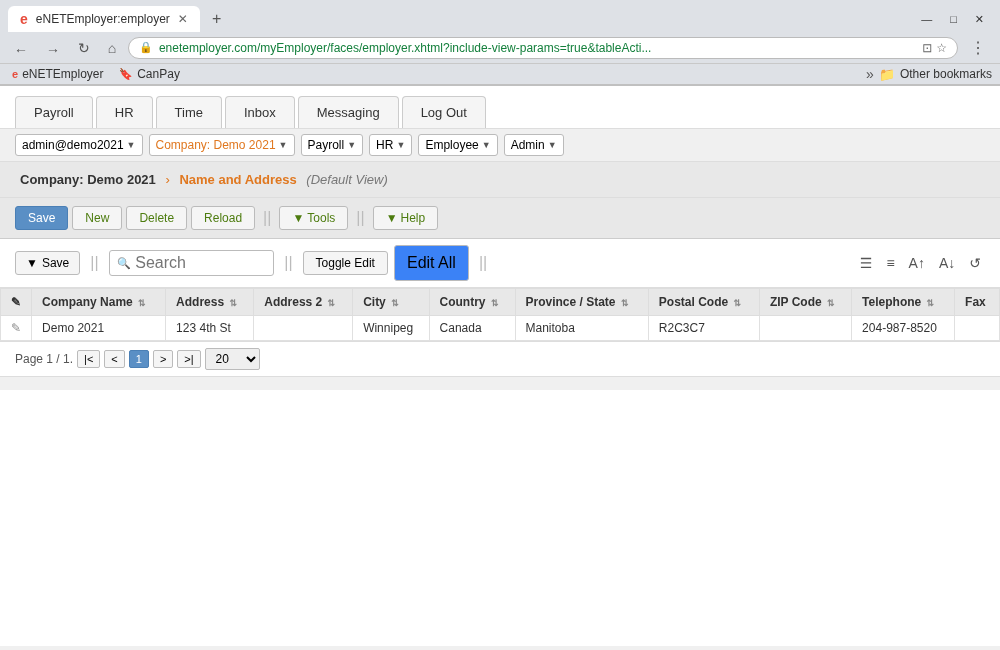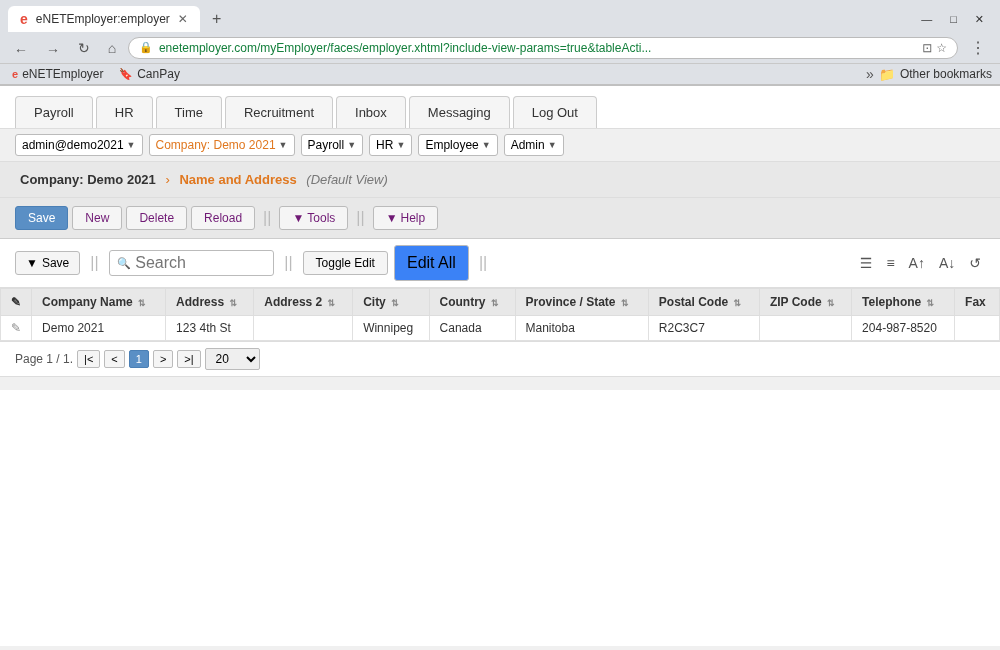--- a/index.html
+++ b/index.html
@@ -50,21 +50,21 @@
     .toolbar-row { display: flex; align-items: center; gap: 6px; padding: 5px 15px; background: #f0f0f0; border-bottom: 1px solid #ddd; }
     .dropdown-select { padding: 3px 6px; border: 1px solid #bbb; border-radius: 3px; background: white; font-size: 12px; cursor: pointer; display: flex; align-items: center; gap: 3px; }
     .dropdown-arrow { font-size: 9px; color: #555; }
 
     
     .breadcrumb-bar { padding: 10px 20px; background: #e8e8e8; border-bottom: 1px solid #ddd; }
     .breadcrumb-text { font-size: 13px; color: #333; }
 
     
     .action-toolbar { display: flex; align-items: center; gap: 4px; padding: 8px 15px; background: #e8e8e8; border-bottom: 1px solid #ccc; }
-    .action-btn { padding: 4px 12px; border: 1px solid #bbb; border-radius: 3px; background: #f5f5f5; font-size: 12px; cursor: pointer; color: #701a75; }
+    .action-btn { padding: 4px 12px; border: 1px solid #bbb; border-radius: 3px; background: #f5f5f5; font-size: 12px; cursor: pointer; color: #4d7c0f; }
     .action-btn-primary { background: #5a8fc5; color: white; border-color: #4a7fb5; }
     .action-btn-dropdown { display: flex; align-items: center; gap: 3px; }
     .separator { color: #bbb; font-size: 16px; margin: 0 4px; }
 
     
     .data-toolbar { display: flex; align-items: center; gap: 6px; padding: 6px 15px; background: white; border-bottom: 1px solid #ddd; }
     .views-btn { padding: 4px 10px; border: 1px solid #bbb; border-radius: 3px; background: #f5f5f5; font-size: 12px; cursor: pointer; display: flex; align-items: center; gap: 4px; }
     .search-box { display: flex; align-items: center; gap: 4px; border: 1px solid #bbb; border-radius: 3px; padding: 3px 8px; background: white; }
     .search-icon { color: #888; font-size: 11px; }
     .search-input { border: none; outline: none; font-size: 16px; width: 130px; }
@@ -150,21 +150,20 @@
     </div>
   </div>
 </div>
 
 <div class="page-content">
 
   <div class="nav-tabs">
     <a class="nav-tab">Payroll</a>
     <a class="nav-tab">HR</a>
     <a class="nav-tab">Time</a>
-    <a class="nav-tab">Recruitment</a>
     <a class="nav-tab">Inbox</a>
     <a class="nav-tab">Messaging</a>
     <a class="nav-tab">Log Out</a>
   </div>
 
   <div class="toolbar-row">
     <div class="dropdown-select">
       <span>admin@demo2021</span>
       <span class="dropdown-arrow">▼</span>
     </div>

